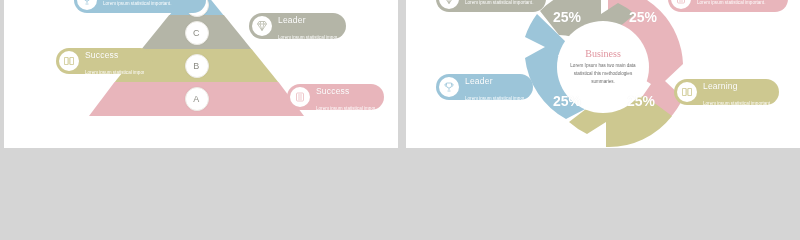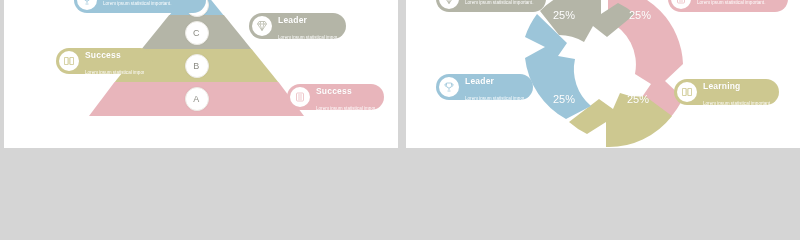--- a/index.html
+++ b/index.html
@@ -45,37 +45,37 @@
     position:absolute;display:flex;align-items:center;
     height:26px;border-radius:13px;padding:0 9px 0 3px;
     box-sizing:border-box;color:#ffffff;
   }
   .pill-ico{
     flex:0 0 auto;width:20px;height:20px;border-radius:50%;
     background:#fff;display:flex;align-items:center;justify-content:center;
   }
   .pill-ico svg{display:block;}
   .pill-txt{padding:0 6px;line-height:1;overflow:hidden;}
-  .pill-title{font-size:8.5px;font-weight:bold;letter-spacing:.2px;white-space:nowrap;
+  .pill-title{font-size:8.5px;font-weight:normal;letter-spacing:.2px;white-space:nowrap;
     text-shadow:0 0 1px rgba(0,0,0,.08);}
   .pill-sub{font-size:4.6px;line-height:1.5;opacity:.95;margin-top:1.5px;white-space:nowrap;}
 
   
   .donut{position:absolute;left:103px;top:-27px;width:188px;height:188px;}
   .donut svg{display:block;}
   .donut-center{
     position:absolute;left:50%;top:50%;transform:translate(-50%,-50%);
     width:92px;height:92px;border-radius:50%;background:#fff;
     display:flex;flex-direction:column;align-items:center;justify-content:center;
     text-align:center;padding:0 8px;box-sizing:border-box;
   }
   .donut-center h3{margin:0 0 3px;font-size:10px;font-weight:normal;color:#e0959f;
     font-family:"Liberation Serif", serif;}
   .donut-center p{margin:0;font-size:4.6px;line-height:1.75;color:#6f6f6f;}
-  .seg-label{position:absolute;font-size:11px;font-weight:normal;color:#ffffff;
+  .seg-label{position:absolute;font-size:14px;font-weight:bold;color:#ffffff;
     text-shadow:0 0 1px rgba(0,0,0,.07);}
 </style>
 </head>
 <body>
 
 <div class="deck">
 
   <div class="edge-left"></div>
   <div class="gutter"></div>
   <div class="bottom-band"></div>
@@ -177,20 +177,24 @@
                    L -4 32 L 10 42 L 17 26 A 48 48 0 0 0 42 29 Z"></path>
 
           <path fill="#9cc5d9" d="M -37 52 A 80 80 0 0 1 -78 -9 L -58 -20 L -78 -30 A 80 80 0 0 1 -66 -53
                    L -36 -24 L -45 -11 L -28 -8 A 48 48 0 0 0 -12 39 Z"></path>
 
           <path fill="#b4b5a7" d="M -63 -56 A 80 80 0 0 1 -2 -80 L -2 -53 L 15 -64 A 80 80 0 0 1 32 -53
                    L 4 -30 L -10 -41 L -19 -25 A 48 48 0 0 0 -44 -32 Z"></path>
         </g>
       </svg>
 
+      <div class="donut-center">
+        <h3>Business</h3>
+        <p>Lorem Ipsum has two main data statistical this methodologies summaries.</p>
+      </div>
 
       <span class="seg-label" style="left:120px;top:36px">25%</span>
       <span class="seg-label" style="left:118px;top:120px">25%</span>
       <span class="seg-label" style="left:44px;top:120px">25%</span>
       <span class="seg-label" style="left:44px;top:36px">25%</span>
     </div>
 
     <div class="pill" style="left:30px;top:-14px;width:110px;background:#b4b5a7;">
       <span class="pill-ico">
         <svg width="12" height="12" viewBox="0 0 24 24" fill="none" stroke="#b4b5a7" stroke-width="1.5">

